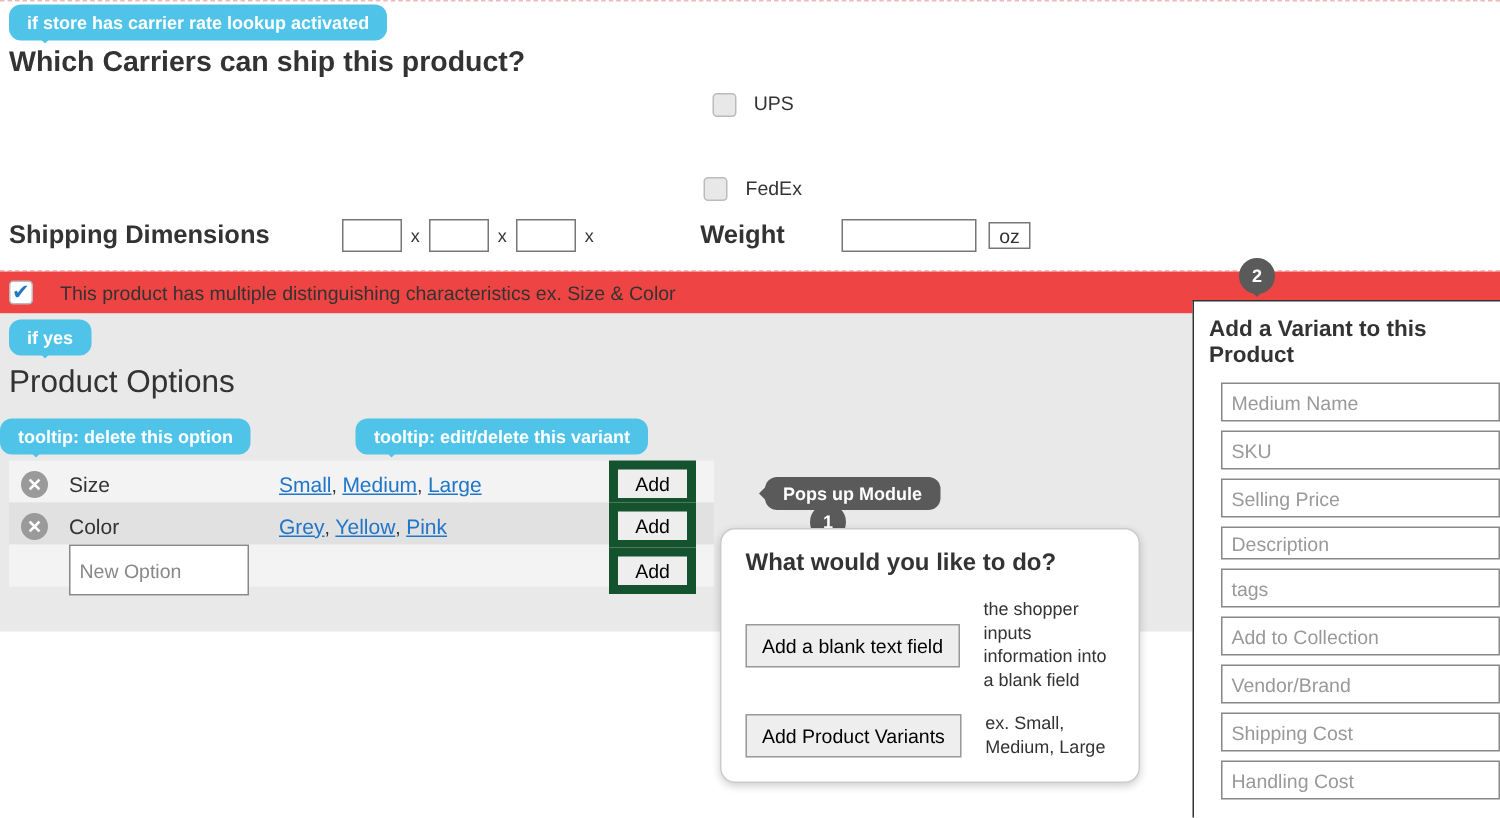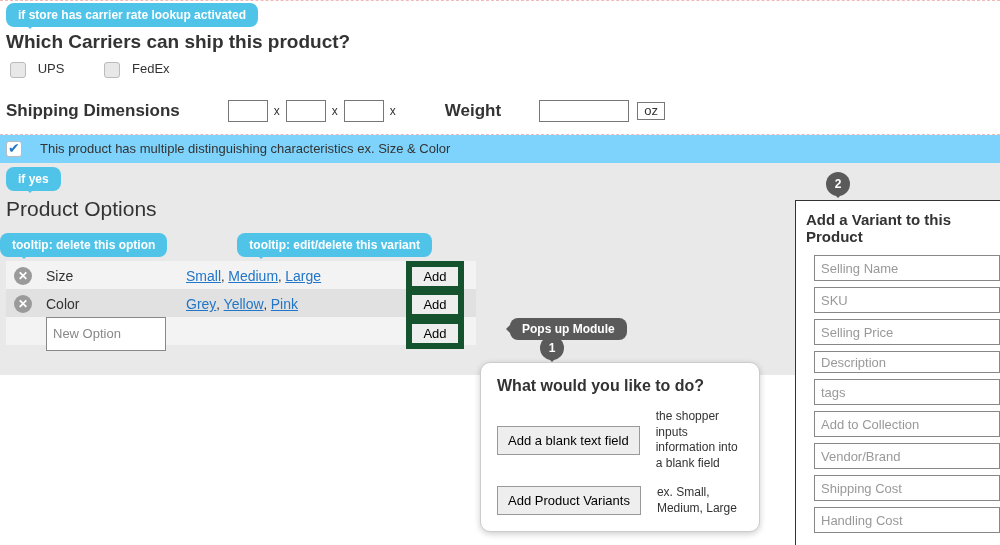--- a/index.html
+++ b/index.html
@@ -35,21 +35,21 @@
     left: 18px;
     bottom: -8px;
     border: 6px solid transparent;
     border-top-color: #4fc3e8;
   }
   .section { padding: 0 6px; }
   h2.q {
     font-size: 19px;
     margin: 4px 0 8px 0;
   }
-  .chk-row { display: flex; align-items: center; gap: 40px; margin-bottom: 22px; padding-left: 4px;}
+  .chk-row { display: flex; align-items: center; gap: 40px; margin-bottom: 12px; padding-left: 4px; flex-direction: column;}
   .chk {
     width: 16px; height: 16px;
     background: #e8e8e8;
     border: 1px solid #bbb;
     border-radius: 3px;
     display: inline-block;
     vertical-align: middle;
     margin-right: 8px;
   }
   .chk.checked {
@@ -61,21 +61,21 @@
     position: absolute;
     color: #2176c7;
     font-size: 14px;
     top: -2px; left: 1px;
   }
   .dim-row { display: flex; align-items: center; gap: 8px; margin-bottom: 12px;}
   .dim-label { font-size: 17px; font-weight: bold; margin-right: 40px;}
   .dim-in { width: 40px; height: 22px; border: 1px solid #777; }
   .dim-x { font-size: 12px; margin: 0 -2px;}
   .unit-box { border: 1px solid #777; height: 18px; padding: 0 6px; display: inline-flex; align-items: center;}
-  .multi-row { background: #7dd3fc; padding: 6px 6px; display:flex; align-items:center; gap:10px;}
+  .multi-row { background: #ef4444; padding: 6px 6px; display:flex; align-items:center; gap:10px;}
   .options-panel { background: #e9e9e9; padding: 4px 0 30px 0; }
   h1.po { font-size: 21px; font-weight: normal; margin: 8px 6px 12px; }
   .opt-table { width: 470px; margin-left: 6px;}
   .opt-row { display: grid; grid-template-columns: 40px 140px 220px 58px; align-items: center; height: 28px; }
   .opt-row.odd { background: #f3f3f3; }
   .opt-row.even { background: #e1e1e1; }
   .del-icon {
     width: 18px; height: 18px; border-radius: 50%;
     background: #9a9a9a; color:#fff;
     display:inline-flex; align-items:center; justify-content:center;
@@ -167,21 +167,21 @@
 
 <div class="section dim-row">
   <span class="dim-label">Shipping Dimensions</span>
   <input class="dim-in" style="">
   <span class="dim-x">x</span>
   <input class="dim-in" style="">
   <span class="dim-x">x</span>
   <input class="dim-in" style="">
   <span class="dim-x">x</span>
 
-  <span class="dim-label" style="margin-left:43px; margin-right:30px;">Weight</span>
+  <span class="dim-label" style="margin-left:65px; margin-right:30px;">Weight</span>
   <input class="dim-in" style="width: 90px;">
   <span class="unit-box">oz</span>
 </div>
 
 <hr class="hr-dashed">
 
 <div class="multi-row">
   <span class="chk checked"></span>
   <span>This product has multiple distinguishing characteristics ex. Size &amp; Color</span>
 </div>
@@ -227,37 +227,37 @@
       <span></span>
       <button class="add-btn">Add</button>
     </div>
   </div>
 </div>
 
 <span class="dark-tag tail-left" style="position:absolute; left:510px; top:318px;">Pops up Module</span>
 
 <span class="pin" style="position:absolute; left:540px; top:336px;">1</span>
 
-<div class="popup" style="left:480px; top:362px; width:280px;">
+<div class="popup" style="left:480px; top:352px; width:280px;">
   <h3>What would you like to do?</h3>
   <div class="popup-row">
     <button class="popup-btn">Add a blank text field</button>
     <div class="popup-desc">the shopper inputs information into a blank field</div>
   </div>
   <div class="popup-row" style="margin-bottom:0;">
     <button class="popup-btn">Add Product Variants</button>
     <div class="popup-desc">ex. Small, Medium, Large</div>
   </div>
 </div>
 
 <span class="pin" style="position:absolute; right:150px; top:172px;">2</span>
 
 <div class="side-panel">
   <h3>Add a Variant to this Product</h3>
-  <div class="field">Selling Name</div>
+  <div class="field">Medium Name</div>
   <div class="field">SKU</div>
   <div class="field">Selling Price</div>
   <div class="field tall">Description</div>
   <div class="field">tags</div>
   <div class="field">Add to Collection</div>
   <div class="field">Vendor/Brand</div>
   <div class="field">Shipping Cost</div>
   <div class="field">Handling Cost</div>
 </div>
 

